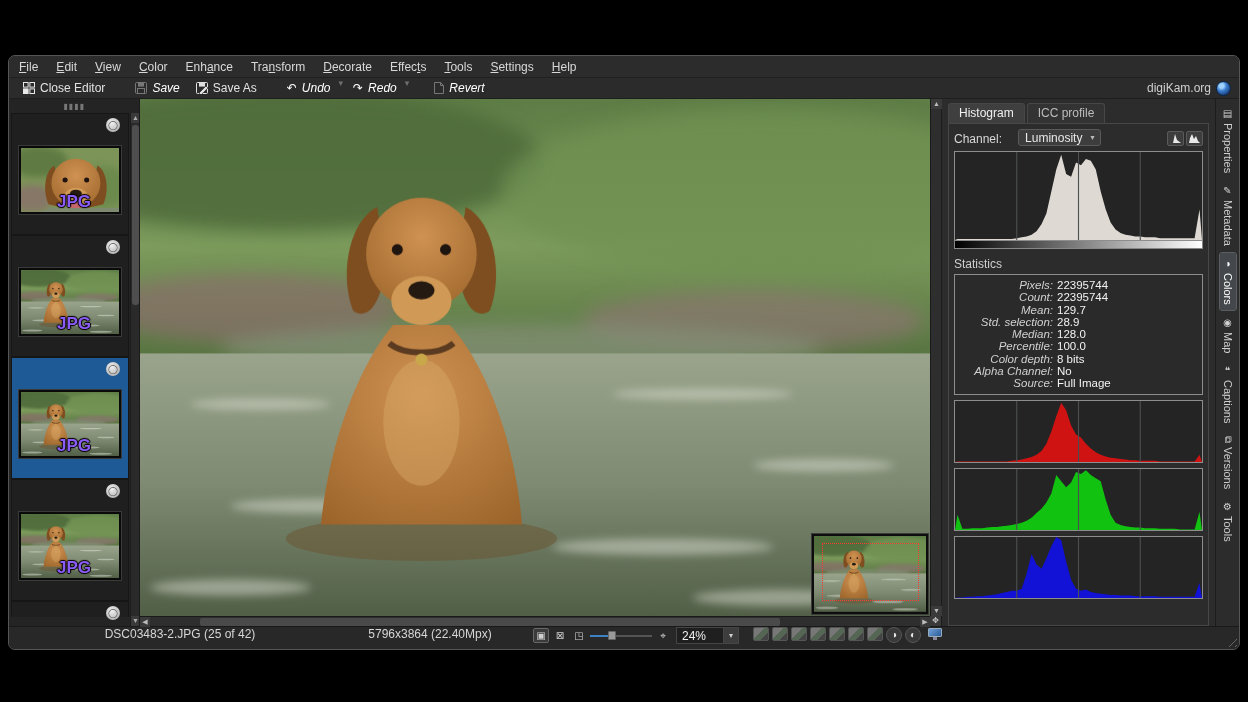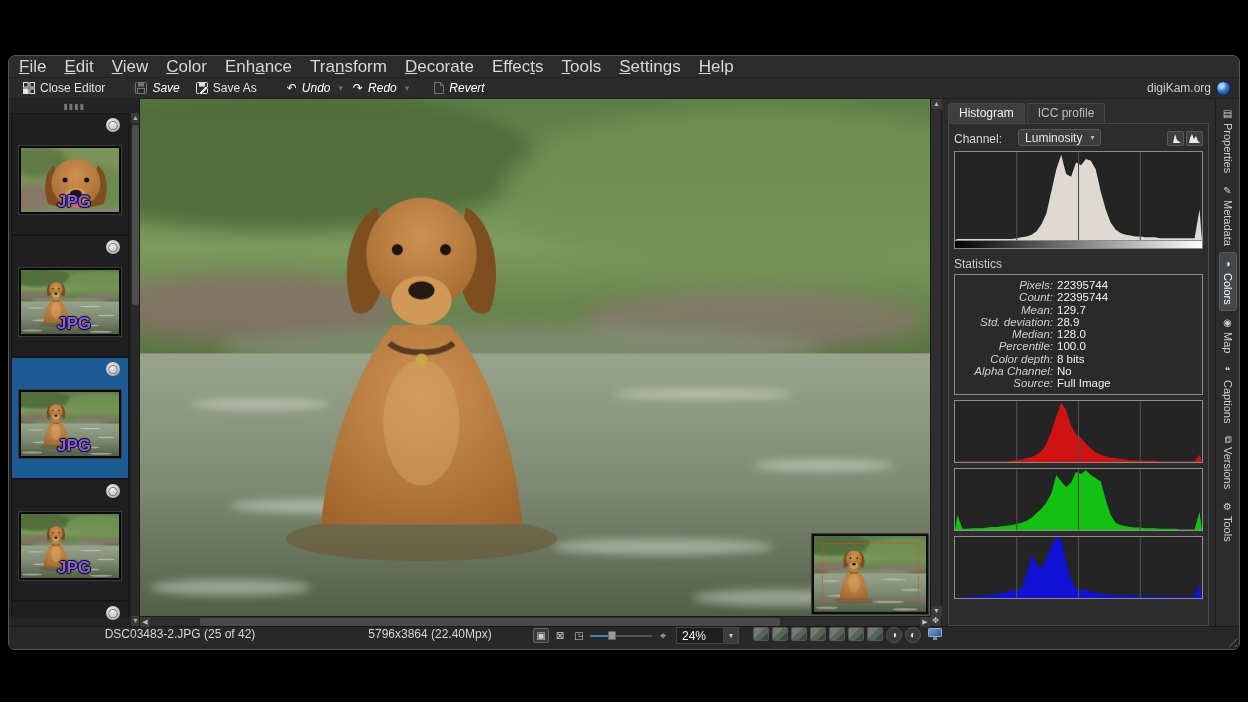--- a/index.html
+++ b/index.html
@@ -3,25 +3,25 @@
 <meta charset="utf-8">
 <style>
   * { box-sizing: border-box; margin: 0; padding: 0; }
   html,body { width:1248px; height:702px; background:#000; overflow:hidden;
               font-family:"Liberation Sans","DejaVu Sans",sans-serif; }
   #window { position:absolute; left:8px; top:55px; width:1232px; height:595px;
             background:#2c2c2c; border:1px solid #555; border-radius:7px;
             display:flex; flex-direction:column; overflow:hidden; color:#d8d8d8; }
   
   #menubar { height:22px; display:flex; align-items:center; padding:0 10px; gap:18px;
-             background:#2c2c2c; border-bottom:1px solid #202020; font-size:17px; flex:none; }
+             background:#2c2c2c; border-bottom:1px solid #202020; font-size:12px; flex:none; }
   .mi { cursor:default; white-space:nowrap; }
   .mi .key { text-decoration:underline; }
   
-  #toolbar { height:21px; display:flex; align-items:center; padding:0 8px; gap:4px;
+  #toolbar { height:21px; display:flex; padding:0 8px; gap:4px;
              background:#2b2b2b; border-bottom:1px solid #1e1e1e; font-size:12px; flex:none; }
   .tbtn { display:flex; align-items:center; gap:5px; padding:1px 6px; border-radius:3px; color:#e2e2e2; }
   .tbtn.disabled { color:#ffffff;font-style:italic; }
   .tbtn svg { display:block; }
   .tb-sep { width:10px; }
   .dd-arrow { font-size:9px; color:#6f6f6f; margin-left:-2px; }
   #brand { margin-left:auto; display:flex; align-items:center; gap:5px; color:#cfcfcf; }
   #brand-logo { width:15px; height:15px; border-radius:50%;
      background:radial-gradient(circle at 35% 30%, #9fd2ff 0 18%, #3d7fd0 40%, #12336b 85%);
      border:1px solid #0d2347; }
@@ -408,21 +408,21 @@
             </div>
           <div class="stat-row">
               <span class="stat-label">Count:</span>
               <span class="stat-value">22395744</span>
             </div>
           <div class="stat-row">
               <span class="stat-label">Mean:</span>
               <span class="stat-value">129.7</span>
             </div>
           <div class="stat-row">
-              <span class="stat-label">Std. deviation:</span>
+              <span class="stat-label">Std. selection:</span>
               <span class="stat-value">28.9</span>
             </div>
           <div class="stat-row">
               <span class="stat-label">Median:</span>
               <span class="stat-value">128.0</span>
             </div>
           <div class="stat-row">
               <span class="stat-label">Percentile:</span>
               <span class="stat-value">100.0</span>
             </div>

